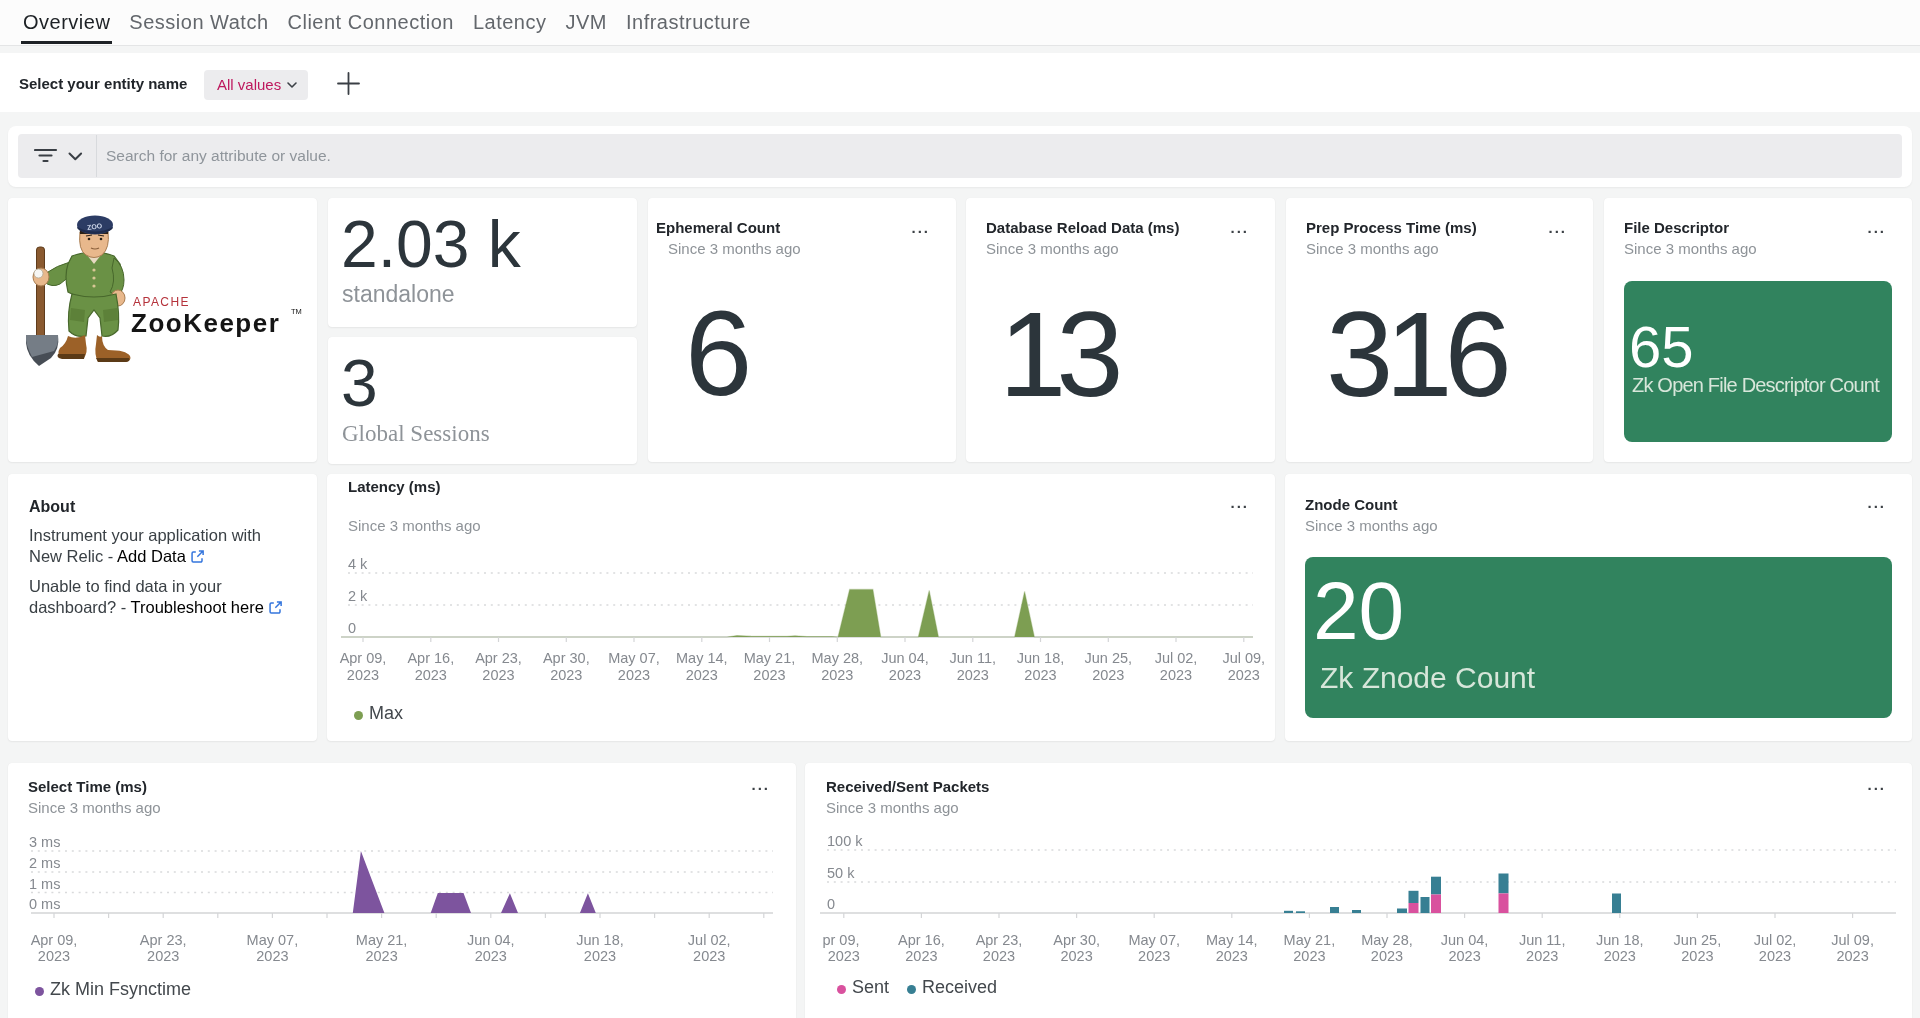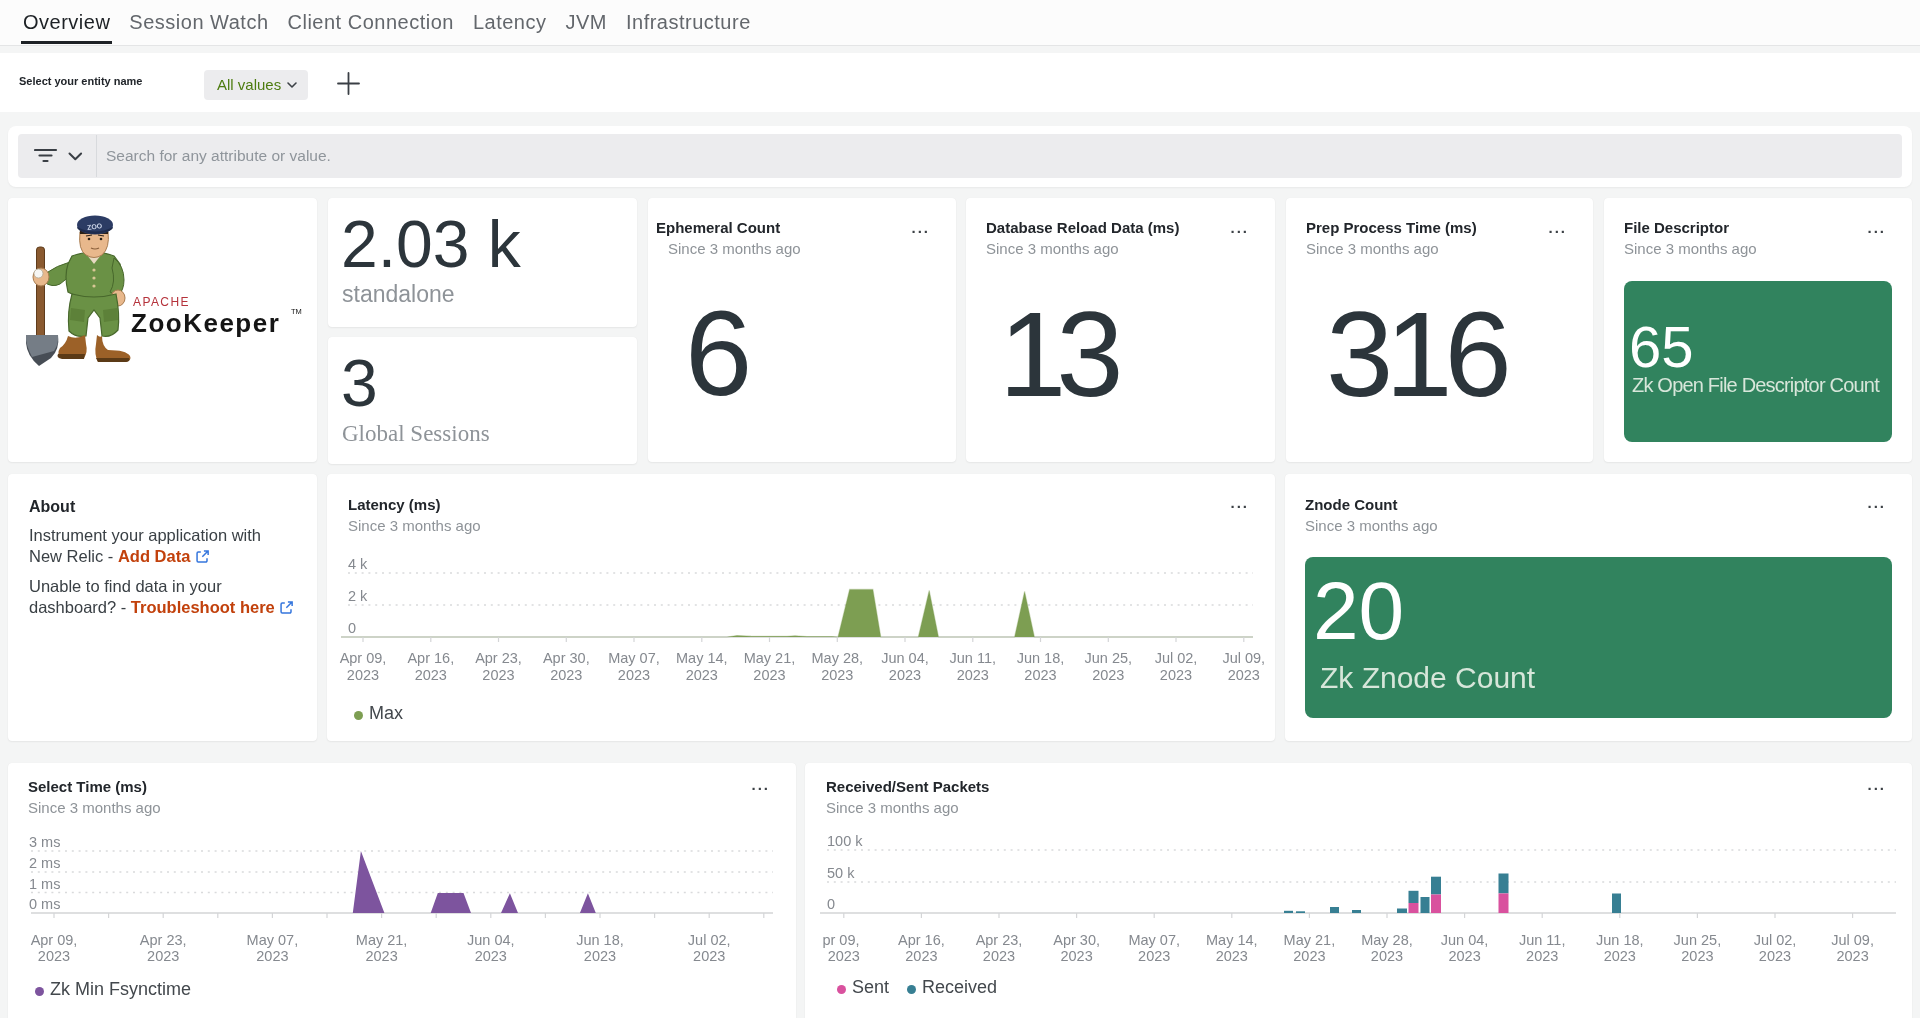--- a/index.html
+++ b/index.html
@@ -5,43 +5,43 @@
   * { margin:0; padding:0; box-sizing:border-box; }
   html,body { width:1920px; height:1018px; overflow:hidden; background:#f4f5f5;
     font-family:"Liberation Sans", sans-serif; -webkit-font-smoothing:antialiased; }
   .nav { position:absolute; left:0; top:0; width:1920px; height:46px; background:#fcfcfc;
     border-bottom:1px solid #e4e5e6; }
   .tabs { position:absolute; left:23px; top:0; height:45px; display:flex; }
   .tab { font-size:20px; color:#63676c; line-height:45px; margin-right:19px; letter-spacing:0.5px; }
   .tab.active { color:#1d2125; position:relative; }
   .tab.active:after { content:""; position:absolute; left:-2px; right:-2px; bottom:1px; height:3px; background:#1d2125; }
   .entityrow { position:absolute; left:0; top:53px; width:1920px; height:59px; background:#ffffff; }
-  .entityrow .lbl { position:absolute; left:19px; top:22px; font-size:11px; font-weight:bold; color:#21252a; }
+  .entityrow .lbl { position:absolute; left:19px; top:22px; font-size:15px; font-weight:bold; color:#21252a; }
   .allvalues { position:absolute; left:204px; top:17px; width:104px; height:30px; background:#ececee; border-radius:4px;
-    font-size:15px; color:#4d7c0f; line-height:30px; padding-left:13px; }
+    font-size:15px; color:#be185d; line-height:30px; padding-left:13px; }
   .allvalues svg { position:absolute; right:10px; top:9px; }
   .plus { position:absolute; left:337px; top:9px; }
   .searchcard { position:absolute; left:8px; top:126px; width:1904px; height:61px; background:#fff; border-radius:8px;
     box-shadow:0 1px 2px rgba(0,0,0,.05); }
   .searchinput { position:absolute; left:10px; top:8px; width:1884px; height:44px; background:#ececee; border-radius:4px; }
   .searchinput .ph { position:absolute; left:88px; top:13px; font-size:15.5px; color:#8f959b; }
   .vdiv { position:absolute; left:78px; top:1px; width:1px; height:42px; background:#d8dadd; }
   .card { position:absolute; background:#fff; border-radius:4px; box-shadow:0 1px 2px rgba(0,0,0,.06), 0 0 1px rgba(0,0,0,.07); }
   .ctitle { position:absolute; left:21px; top:227px; font-size:15px; font-weight:bold; color:#22262b; }
   .csub   { position:absolute; left:21px; top:246px; font-size:15px; color:#8e9398; }
   .dots { position:absolute; letter-spacing:2px; font-size:15px; font-weight:bold; color:#3c4146; }
   .bignum { position:absolute; font-size:121px; color:#2c353b; line-height:1; letter-spacing:-1px;}
   .mednum { position:absolute; font-size:66px; color:#2c353b; line-height:1; }
   .medlab { position:absolute; font-size:23px; color:#8e9398; line-height:1; }
   .gbill { position:absolute; background:#31835e; border-radius:8px; color:#fff; }
   .axlab { font-size:14.5px; fill:#85898f; }
   .xlab  { font-size:14.5px; fill:#85898f; text-anchor:middle; }
   .leg { position:absolute; font-size:18px; color:#43484d; }
   .leg .dot { display:inline-block; width:9px; height:9px; border-radius:50%; margin-right:6px; vertical-align:-1px; }
-  .lnk { color:#c2410c;font-weight:bold; }
+  .lnk { color:#000000; }
   .ext { vertical-align:-2px; }
 </style>
 </head>
 <body>
 <div class="nav">
   <div class="tabs">
     <div class="tab active">Overview</div>
     <div class="tab">Session Watch</div>
     <div class="tab">Client Connection</div>
     <div class="tab">Latency</div>
@@ -160,21 +160,21 @@
   <div style="position:absolute;left:21px;top:51px;width:300px;">Instrument your application with<br>New Relic - <span class="lnk">Add Data</span> <svg class="ext" width="15" height="15" viewBox="0 0 16 16">
         <path d="M6.2 3.2H3.4a1.2 1.2 0 0 0-1.2 1.2v8.2a1.2 1.2 0 0 0 1.2 1.2h8.2a1.2 1.2 0 0 0 1.2-1.2V9.8" fill="none" stroke="#3576dd" stroke-width="1.6"></path>
         <path d="M9.5 2h4.5v4.5M13.6 2.4L7.8 8.2" fill="none" stroke="#3576dd" stroke-width="1.6"></path>
       </svg></div>
   <div style="position:absolute;left:21px;top:102px;width:300px;">Unable to find data in your<br>dashboard? - <span class="lnk">Troubleshoot here</span> <svg class="ext" width="15" height="15" viewBox="0 0 16 16">
         <path d="M6.2 3.2H3.4a1.2 1.2 0 0 0-1.2 1.2v8.2a1.2 1.2 0 0 0 1.2 1.2h8.2a1.2 1.2 0 0 0 1.2-1.2V9.8" fill="none" stroke="#3576dd" stroke-width="1.6"></path>
         <path d="M9.5 2h4.5v4.5M13.6 2.4L7.8 8.2" fill="none" stroke="#3576dd" stroke-width="1.6"></path>
       </svg></div>
 </div>
 <div class="card" id="c-lat" style="left:327px;top:474px;width:948px;height:267px;">
-  <div class="ctitle" style="left:21px;top:22px;position:absolute;">Latency (ms)</div>
+  <div class="ctitle" style="left:21px;top:4px;position:absolute;">Latency (ms)</div>
   <div class="csub" style="left:21px;top:43px;position:absolute;">Since 3 months ago</div>
   <div class="dots" style="right:26px;top:20px;">...</div>
   <svg width="948" height="267" viewBox="0 0 948 267" style="position:absolute;left:0;top:0;">
     <line x1="21" y1="99" x2="926" y2="99" stroke="#d9dadc" stroke-width="1.4" stroke-dasharray="2 4.8"></line>
     <line x1="21" y1="131" x2="926" y2="131" stroke="#d9dadc" stroke-width="1.4" stroke-dasharray="2 4.8"></line>
     <line x1="14" y1="163" x2="926" y2="163" stroke="#d3d4d6" stroke-width="1.3"></line>
     <text class="axlab" x="21" y="95">4 k</text>
     <text class="axlab" x="21" y="127">2 k</text>
     <text class="axlab" x="21" y="159">0</text>
     <path d="M14 163 L400 163 L410 161.6 L424 162.2 L460 162.3 L468 161.8 L480 162.6 L505 162.5 L511 163 L522.6 115.4 L545.9 115.4 L553.8 163 L591.3 163 L602.2 116.4 L611.5 163 L687.6 163 L697.6 117.5 L707.4 163 Z" fill="#7d9e52"></path>

